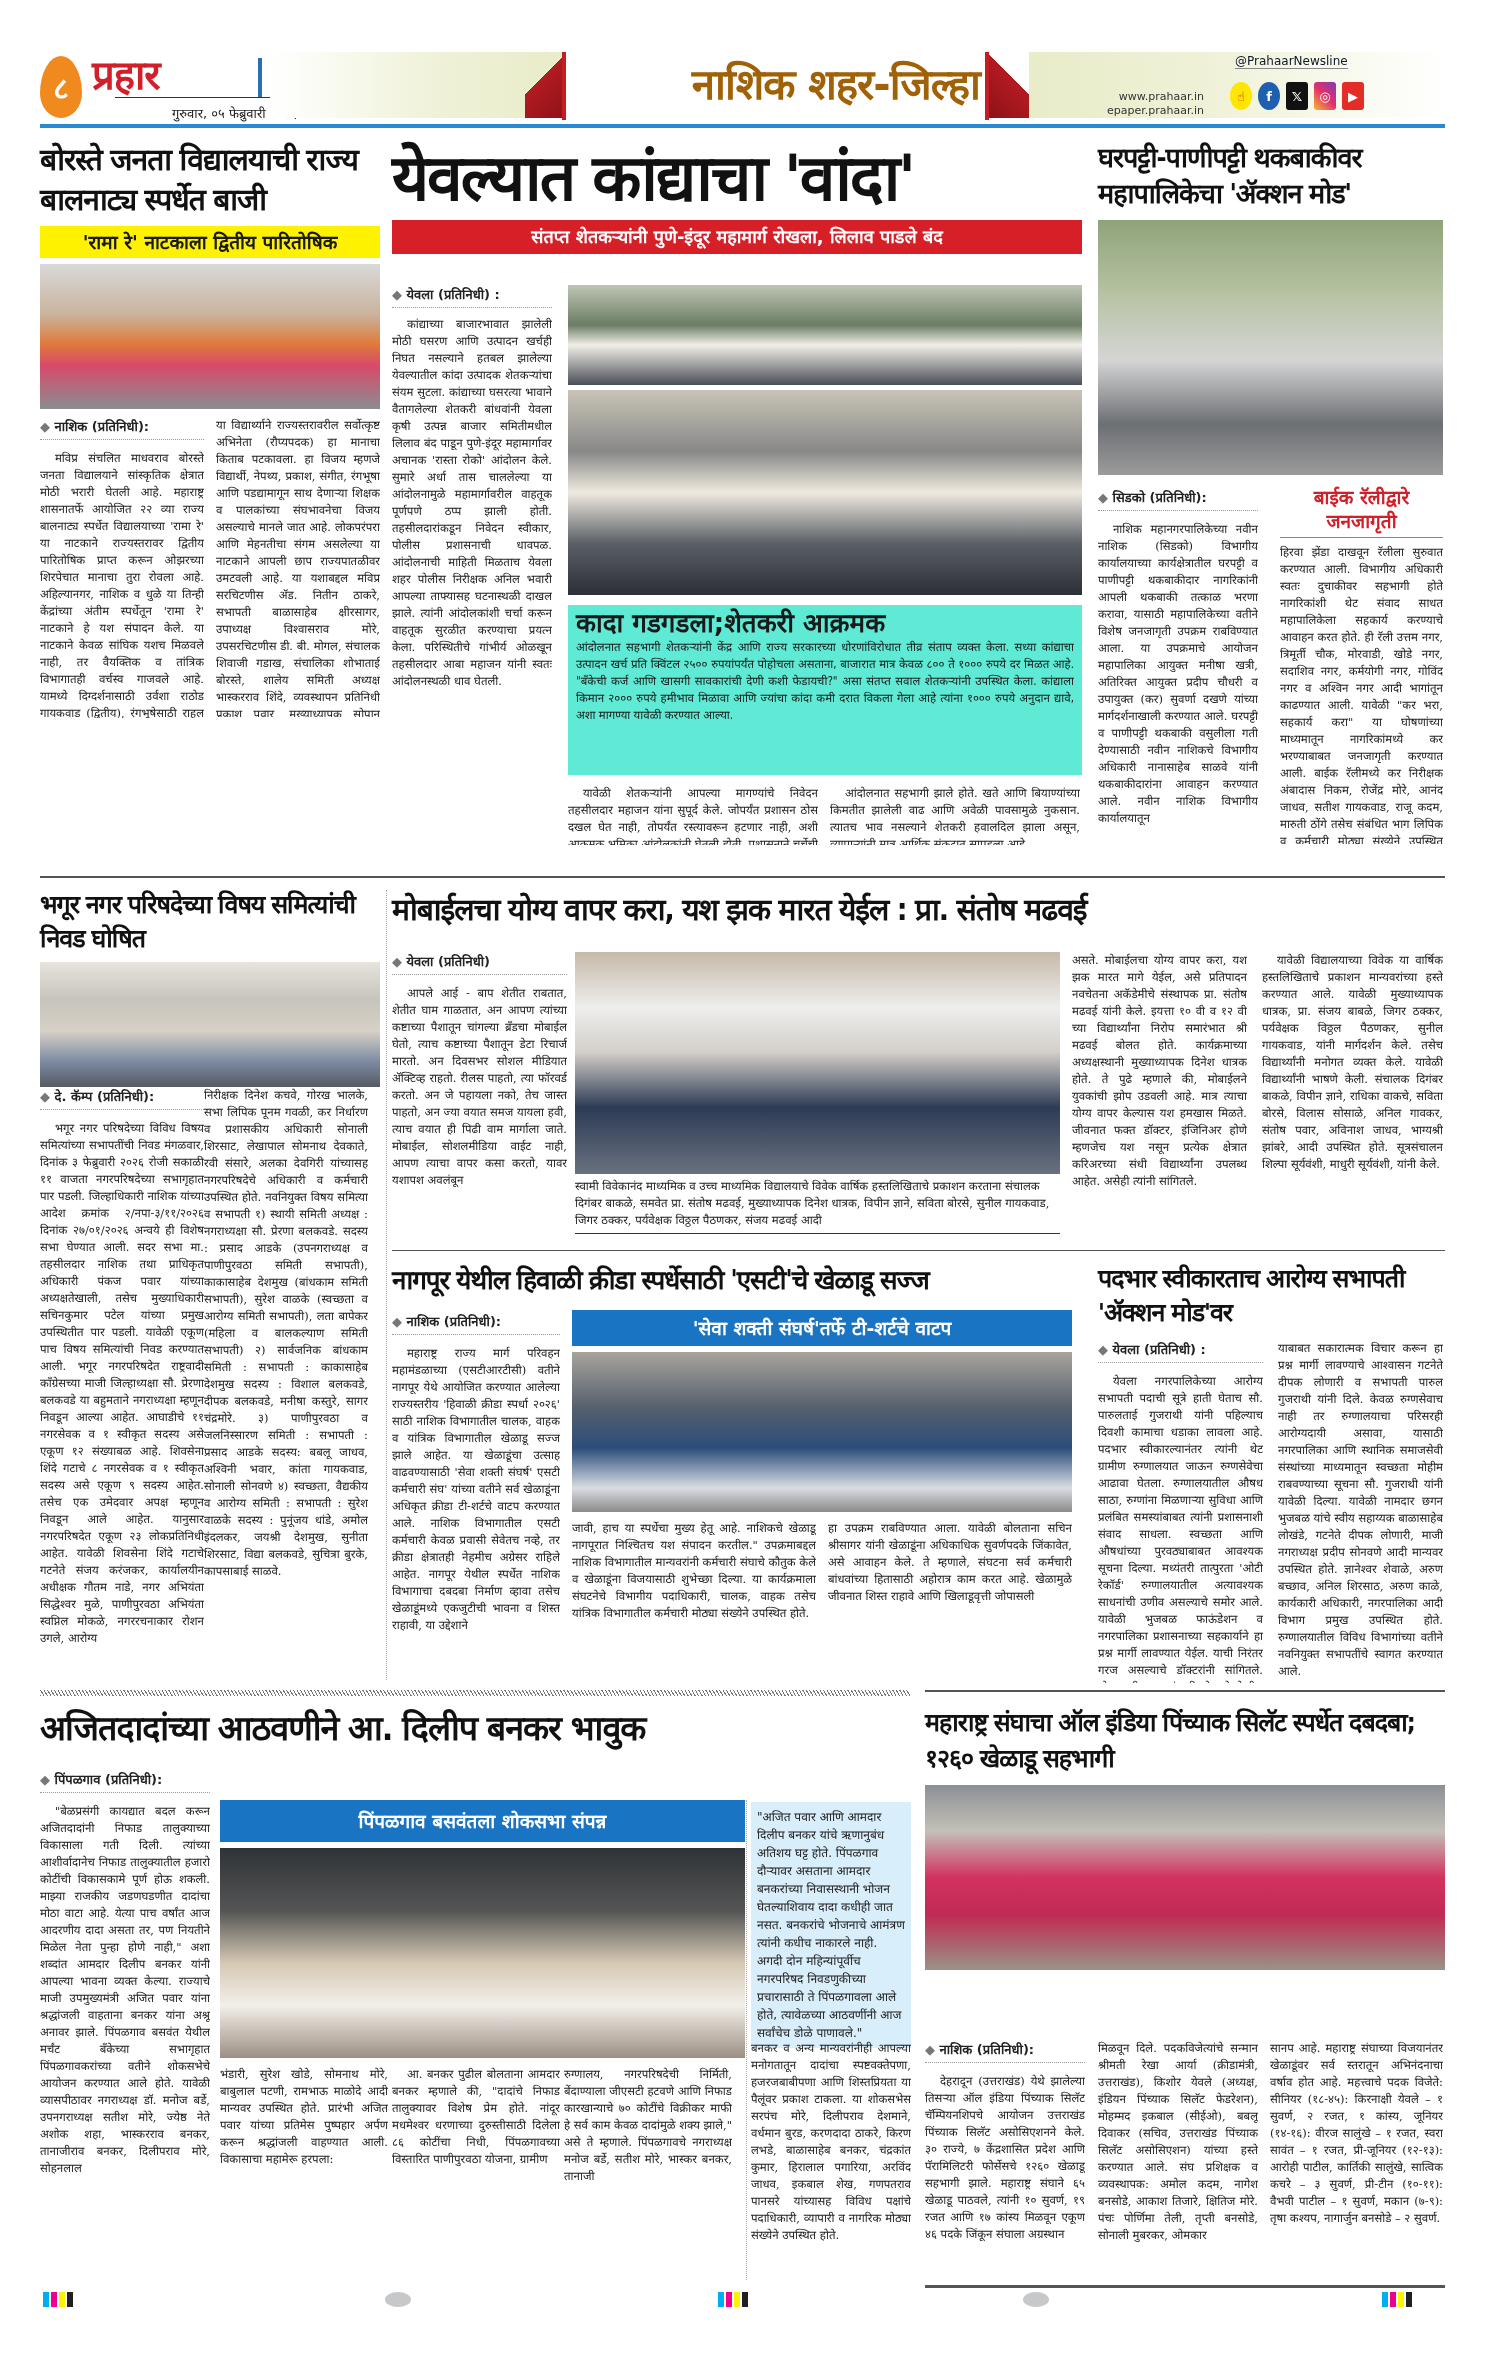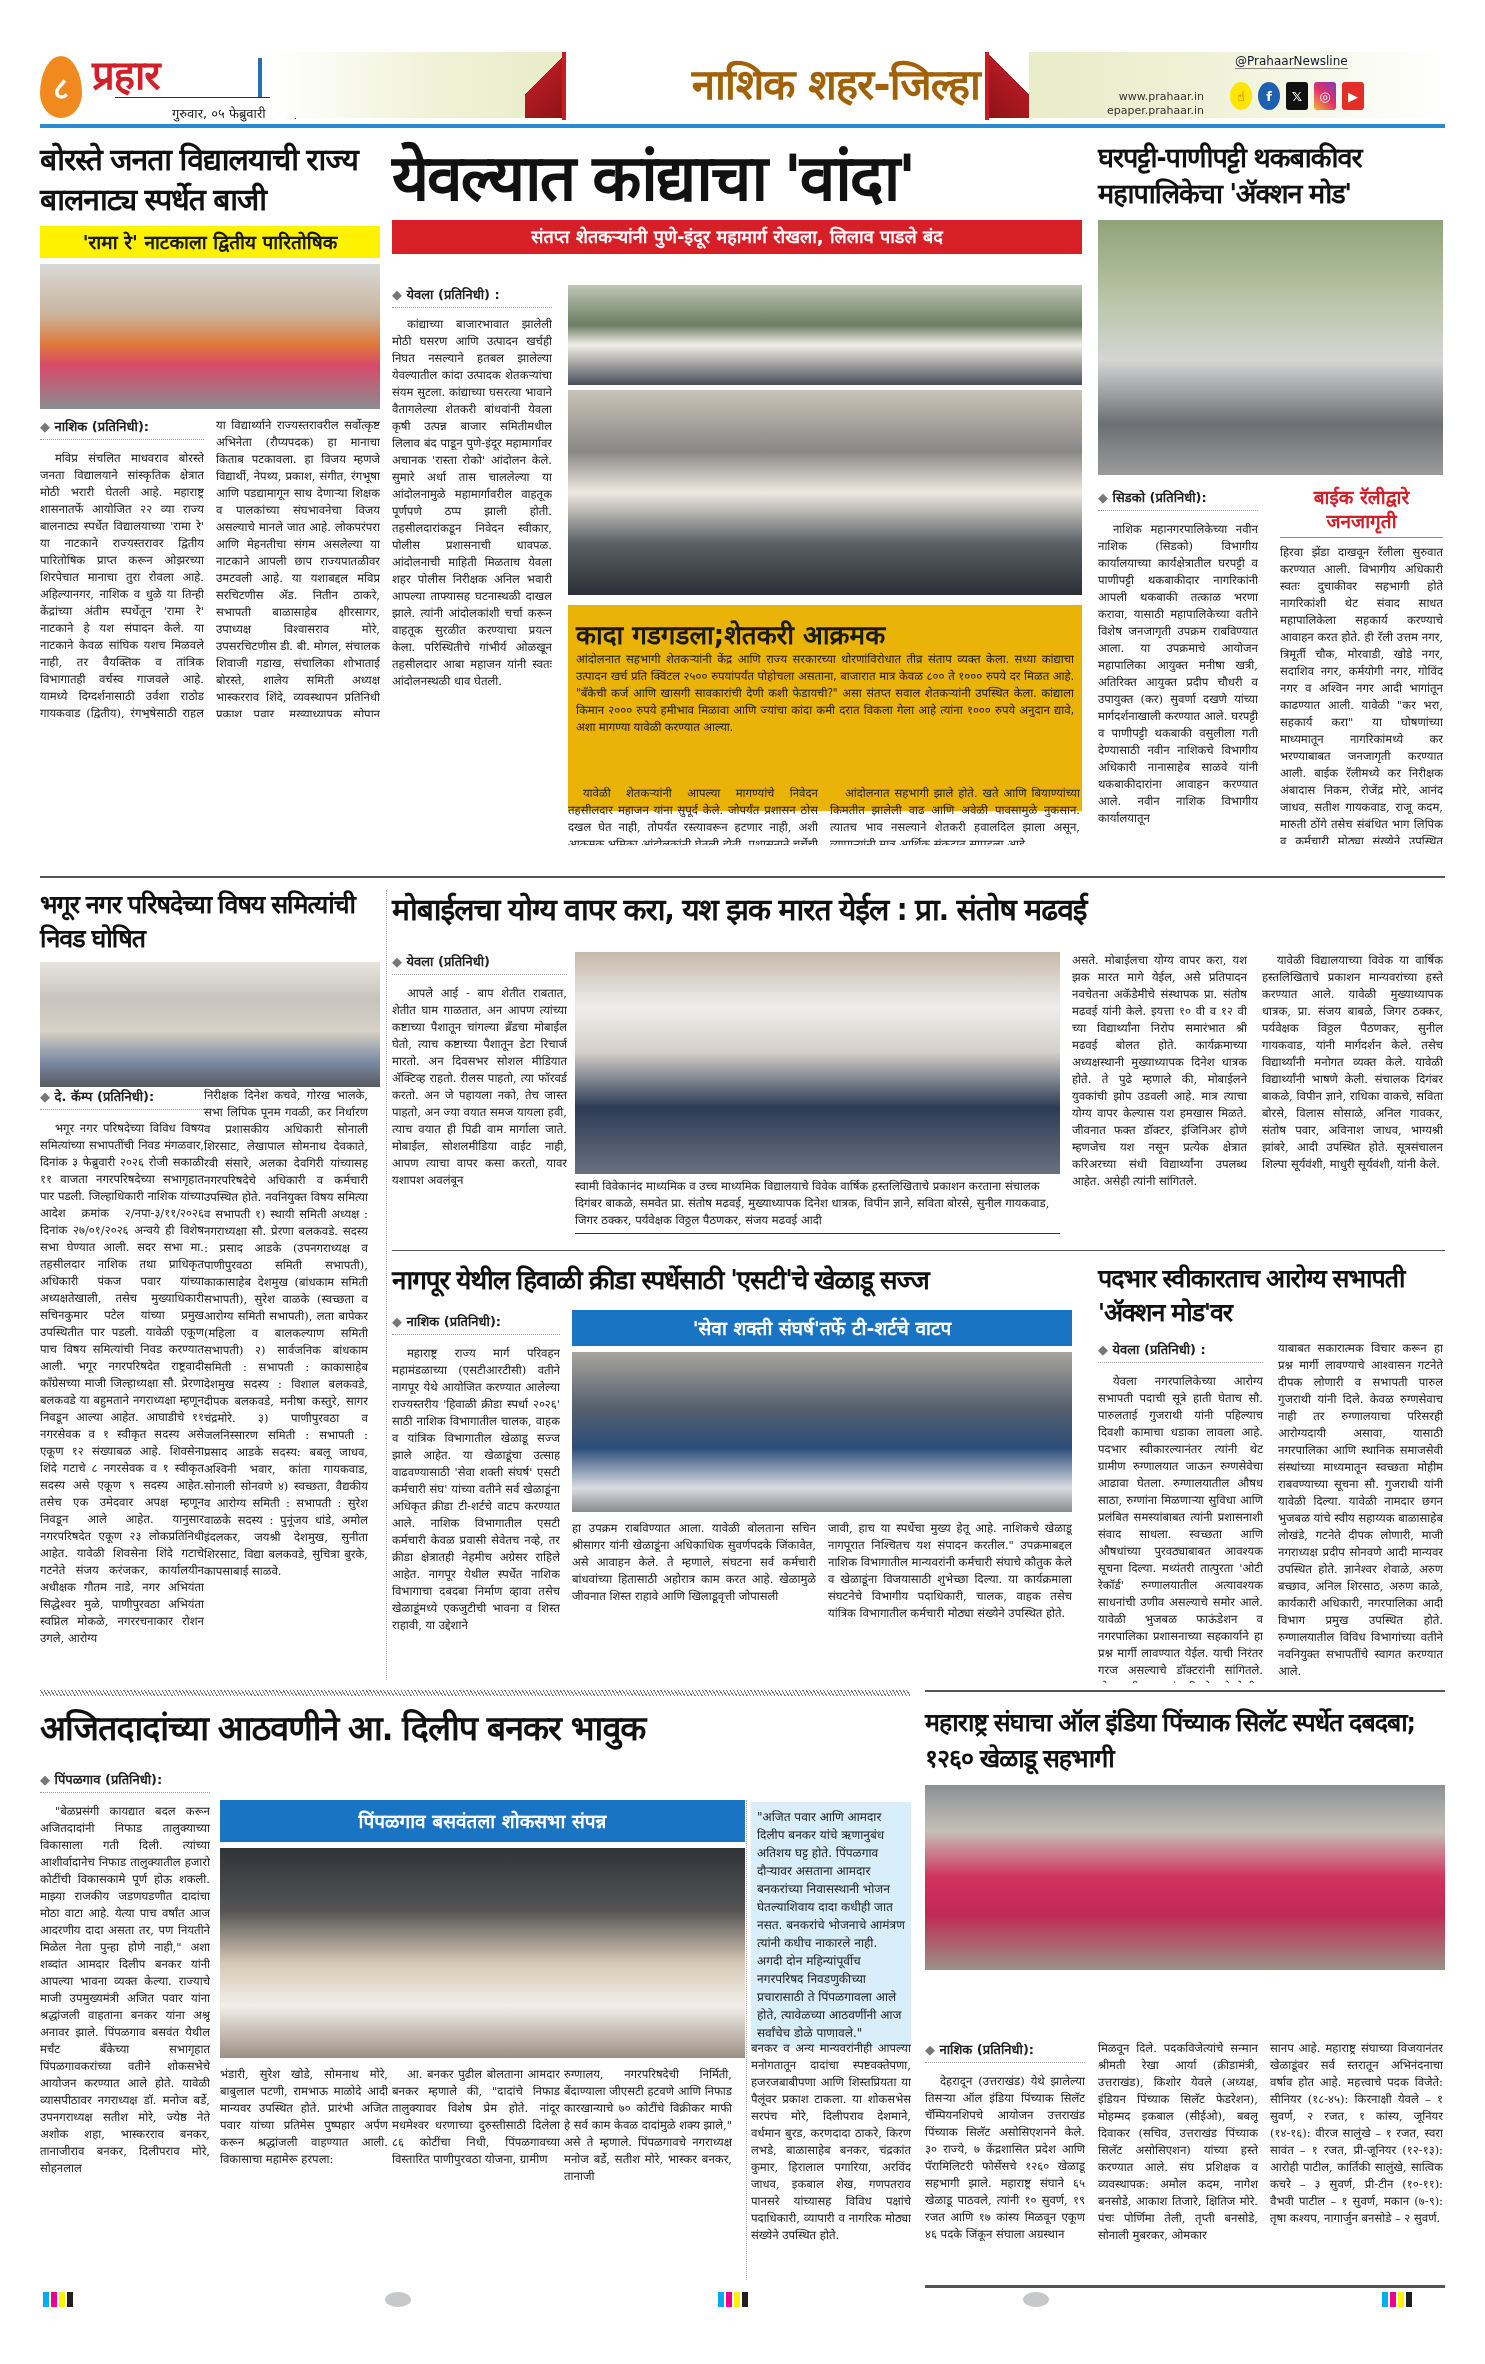--- a/index.html
+++ b/index.html
@@ -88,21 +88,21 @@
   <div class="head" style="font-size:64px;line-height:80px;letter-spacing:-2px">येवल्यात कांद्याचा 'वांदा'</div>
   <div style="background:#d71f27;color:#fff;text-align:center;font-weight:bold;font-size:18px;line-height:34px;margin-top:2px">संतप्त शेतकऱ्यांनी पुणे-इंदूर महामार्ग रोखला, लिलाव पाडले बंद</div>
 </div>
 <div class="abs" style="left:392px;top:285px;width:160px">
   <div class="dateline">येवला (प्रतिनिधी) :</div>
   <div class="body-text" style="height:500px;margin-top:8px">कांद्याच्या बाजारभावात झालेली मोठी घसरण आणि उत्पादन खर्चही निघत नसल्याने हतबल झालेल्या येवल्यातील कांदा उत्पादक शेतकऱ्यांचा संयम सुटला. कांद्याच्या घसरत्या भावाने वैतागलेल्या शेतकरी बांधवांनी येवला कृषी उत्पन्न बाजार समितीमधील लिलाव बंद पाडून पुणे-इंदूर महामार्गावर अचानक 'रास्ता रोको' आंदोलन केले. सुमारे अर्धा तास चाललेल्या या आंदोलनामुळे महामार्गावरील वाहतूक पूर्णपणे ठप्प झाली होती. तहसीलदारांकडून निवेदन स्वीकार, पोलीस प्रशासनाची धावपळ. आंदोलनाची माहिती मिळताच येवला शहर पोलीस निरीक्षक अनिल भवारी आपल्या ताफ्यासह घटनास्थळी दाखल झाले. त्यांनी आंदोलकांशी चर्चा करून वाहतूक सुरळीत करण्याचा प्रयत्न केला. परिस्थितीचे गांभीर्य ओळखून तहसीलदार आबा महाजन यांनी स्वतः आंदोलनस्थळी धाव घेतली.</div>
 </div>
 <div class="abs photo" style="left:568px;top:285px;width:514px;height:100px;background:linear-gradient(180deg,#bfc6b4,#6b7d64 40%,#f2efe8 60%,#4a4e57)"></div>
 <div class="abs photo" style="left:568px;top:390px;width:514px;height:205px;background:linear-gradient(180deg,#c9c4b7,#888 30%,#efeae0 50%,#5a5f66 75%,#2c2f35)"></div>
 <div class="abs" style="left:392px;top:580px;width:160px"></div>
-<div class="abs" style="left:568px;top:605px;width:514px;height:206px;background:#eab308;padding:14px 8px">
+<div class="abs" style="left:568px;top:605px;width:514px;height:170px;background:#5eead4;padding:2px 8px">
   <div style="font-size:26px;font-weight:bold;line-height:32px;color:#1a1a1a">कादा गडगडला;शेतकरी आक्रमक</div>
   <div style="font-size:11.5px;line-height:17px;font-family:'DejaVu Sans Condensed','DejaVu Sans',sans-serif;text-align:justify;height:125px;overflow:hidden">आंदोलनात सहभागी शेतकऱ्यांनी केंद्र आणि राज्य सरकारच्या धोरणांविरोधात तीव्र संताप व्यक्त केला. सध्या कांद्याचा उत्पादन खर्च प्रति क्विंटल २५०० रुपयांपर्यंत पोहोचला असताना, बाजारात मात्र केवळ ८०० ते १००० रुपये दर मिळत आहे. "बँकेची कर्ज आणि खासगी सावकारांची देणी कशी फेडायची?" असा संतप्त सवाल शेतकऱ्यांनी उपस्थित केला. कांद्याला किमान २००० रुपये हमीभाव मिळावा आणि ज्यांचा कांदा कमी दरात विकला गेला आहे त्यांना १००० रुपये अनुदान द्यावे, अशा मागण्या यावेळी करण्यात आल्या.</div>
 </div>
 <div class="abs" style="left:568px;top:785px;width:514px;display:flex;gap:12px">
   <div class="body-text" style="width:250px;height:60px">यावेळी शेतकऱ्यांनी आपल्या मागण्यांचे निवेदन तहसीलदार महाजन यांना सुपूर्द केले. जोपर्यंत प्रशासन ठोस दखल घेत नाही, तोपर्यंत रस्त्यावरून हटणार नाही, अशी आक्रमक भूमिका आंदोलकांनी घेतली होती. प्रशासनाने चर्चेची तयारी दर्शवल्यानंतर अखेर आंदोलन मागे घेण्यात आले. या आंदोलनाचे नेतृत्व छावा क्रांतिवीर सेनेचे गोरख संत, प्रफुल्ल गायकवाड, विजय मोरे यांनी केले. त्यांच्यासोबत तालुक्यातील शेकडो शेतकरी या</div>
   <div class="body-text" style="width:250px;height:60px">आंदोलनात सहभागी झाले होते. खते आणि बियाण्यांच्या किमतीत झालेली वाढ आणि अवेळी पावसामुळे नुकसान. त्यातच भाव नसल्याने शेतकरी हवालदिल झाला असून, व्यापाऱ्यांनी मात्र आर्थिक संकटात सापडला आहे.</div>
 </div>
 
 <div class="abs" style="left:1098px;top:140px;width:345px">
   <div class="head" style="font-size:27px;line-height:36px">घरपट्टी-पाणीपट्टी थकबाकीवर महापालिकेचा 'ॲक्शन मोड'</div>
@@ -158,22 +158,22 @@
   <div class="head" style="font-size:26px;line-height:36px">नागपूर येथील हिवाळी क्रीडा स्पर्धेसाठी 'एसटी'चे खेळाडू सज्ज</div>
 </div>
 <div class="abs" style="left:392px;top:1312px;width:168px">
   <div class="dateline">नाशिक (प्रतिनिधी):</div>
   <div class="body-text" style="height:345px;margin-top:10px">महाराष्ट्र राज्य मार्ग परिवहन महामंडळाच्या (एसटीआरटीसी) वतीने नागपूर येथे आयोजित करण्यात आलेल्या राज्यस्तरीय 'हिवाळी क्रीडा स्पर्धा २०२६' साठी नाशिक विभागातील चालक, वाहक व यांत्रिक विभागातील खेळाडू सज्ज झाले आहेत. या खेळाडूंचा उत्साह वाढवण्यासाठी 'सेवा शक्ती संघर्ष' एसटी कर्मचारी संघ' यांच्या वतीने सर्व खेळाडूंना अधिकृत क्रीडा टी-शर्टचे वाटप करण्यात आले. नाशिक विभागातील एसटी कर्मचारी केवळ प्रवासी सेवेतच नव्हे, तर क्रीडा क्षेत्रातही नेहमीच अग्रेसर राहिले आहेत. नागपूर येथील स्पर्धेत नाशिक विभागाचा दबदबा निर्माण व्हावा तसेच खेळाडूंमध्ये एकजुटीची भावना व शिस्त राहावी, या उद्देशाने</div>
 </div>
 <div class="abs" style="left:572px;top:1310px;width:500px">
   <div style="background:#1a74c4;color:#fff;text-align:center;font-weight:bold;font-size:19px;line-height:36px">'सेवा शक्ती संघर्ष'तर्फे टी-शर्टचे वाटप</div>
   <div class="photo" style="height:160px;margin-top:6px;background:linear-gradient(180deg,#a8a49d,#55606d 35%,#2b4d7a 60%,#d9dde2 85%,#8a8a8a)"></div>
   <div style="display:flex;gap:12px;margin-top:8px">
+    <div class="body-text" style="width:244px;height:160px;text-indent:0">जावी, हाच या स्पर्धेचा मुख्य हेतू आहे. नाशिकचे खेळाडू नागपूरात निश्चितच यश संपादन करतील." उपक्रमाबद्दल नाशिक विभागातील मान्यवरांनी कर्मचारी संघाचे कौतुक केले व खेळाडूंना विजयासाठी शुभेच्छा दिल्या. या कार्यक्रमाला संघटनेचे विभागीय पदाधिकारी, चालक, वाहक तसेच यांत्रिक विभागातील कर्मचारी मोठ्या संख्येने उपस्थित होते.</div>
     <div class="body-text" style="width:244px;height:160px;text-indent:0">हा उपक्रम राबविण्यात आला. यावेळी बोलताना सचिन श्रीसागर यांनी खेळाडूंना अधिकाधिक सुवर्णपदके जिंकावेत, असे आवाहन केले. ते म्हणाले, संघटना सर्व कर्मचारी बांधवांच्या हितासाठी अहोरात्र काम करत आहे. खेळामुळे जीवनात शिस्त राहावे आणि खिलाडूवृत्ती जोपासली</div>
-    <div class="body-text" style="width:244px;height:160px;text-indent:0">जावी, हाच या स्पर्धेचा मुख्य हेतू आहे. नाशिकचे खेळाडू नागपूरात निश्चितच यश संपादन करतील." उपक्रमाबद्दल नाशिक विभागातील मान्यवरांनी कर्मचारी संघाचे कौतुक केले व खेळाडूंना विजयासाठी शुभेच्छा दिल्या. या कार्यक्रमाला संघटनेचे विभागीय पदाधिकारी, चालक, वाहक तसेच यांत्रिक विभागातील कर्मचारी मोठ्या संख्येने उपस्थित होते.</div>
   </div>
 </div>
 
 <div class="abs" style="left:1098px;top:1262px;width:345px">
   <div class="head" style="font-size:25px;line-height:34px">पदभार स्वीकारताच आरोग्य सभापती 'ॲक्शन मोड'वर</div>
 </div>
 <div class="abs" style="left:1098px;top:1340px;width:165px">
   <div class="dateline">येवला (प्रतिनिधी) :</div>
   <div class="body-text" style="height:310px;margin-top:10px">येवला नगरपालिकेच्या आरोग्य सभापती पदाची सूत्रे हाती घेताच सौ. पारुलताई गुजराथी यांनी पहिल्याच दिवशी कामाचा धडाका लावला आहे. पदभार स्वीकारल्यानंतर त्यांनी थेट ग्रामीण रुग्णालयात जाऊन रुग्णसेवेचा आढावा घेतला. रुग्णालयातील औषध साठा, रुग्णांना मिळणाऱ्या सुविधा आणि प्रलंबित समस्यांबाबत त्यांनी प्रशासनाशी संवाद साधला. स्वच्छता आणि औषधांच्या पुरवठ्याबाबत आवश्यक सूचना दिल्या. मध्यंतरी तात्पुरता 'ओटी रेकॉर्ड' रुग्णालयातील अत्यावश्यक साधनांची उणीव असल्याचे समोर आले. यावेळी भुजबळ फाऊंडेशन व नगरपालिका प्रशासनाच्या सहकार्याने हा प्रश्न मार्गी लावण्यात येईल. याची निरंतर गरज असल्याचे डॉक्टरांनी सांगितले. 'येवल्यातील रुग्णांसाठी हे फोनदेखील उपलब्ध करून देता येतील का?'</div>
 </div>

